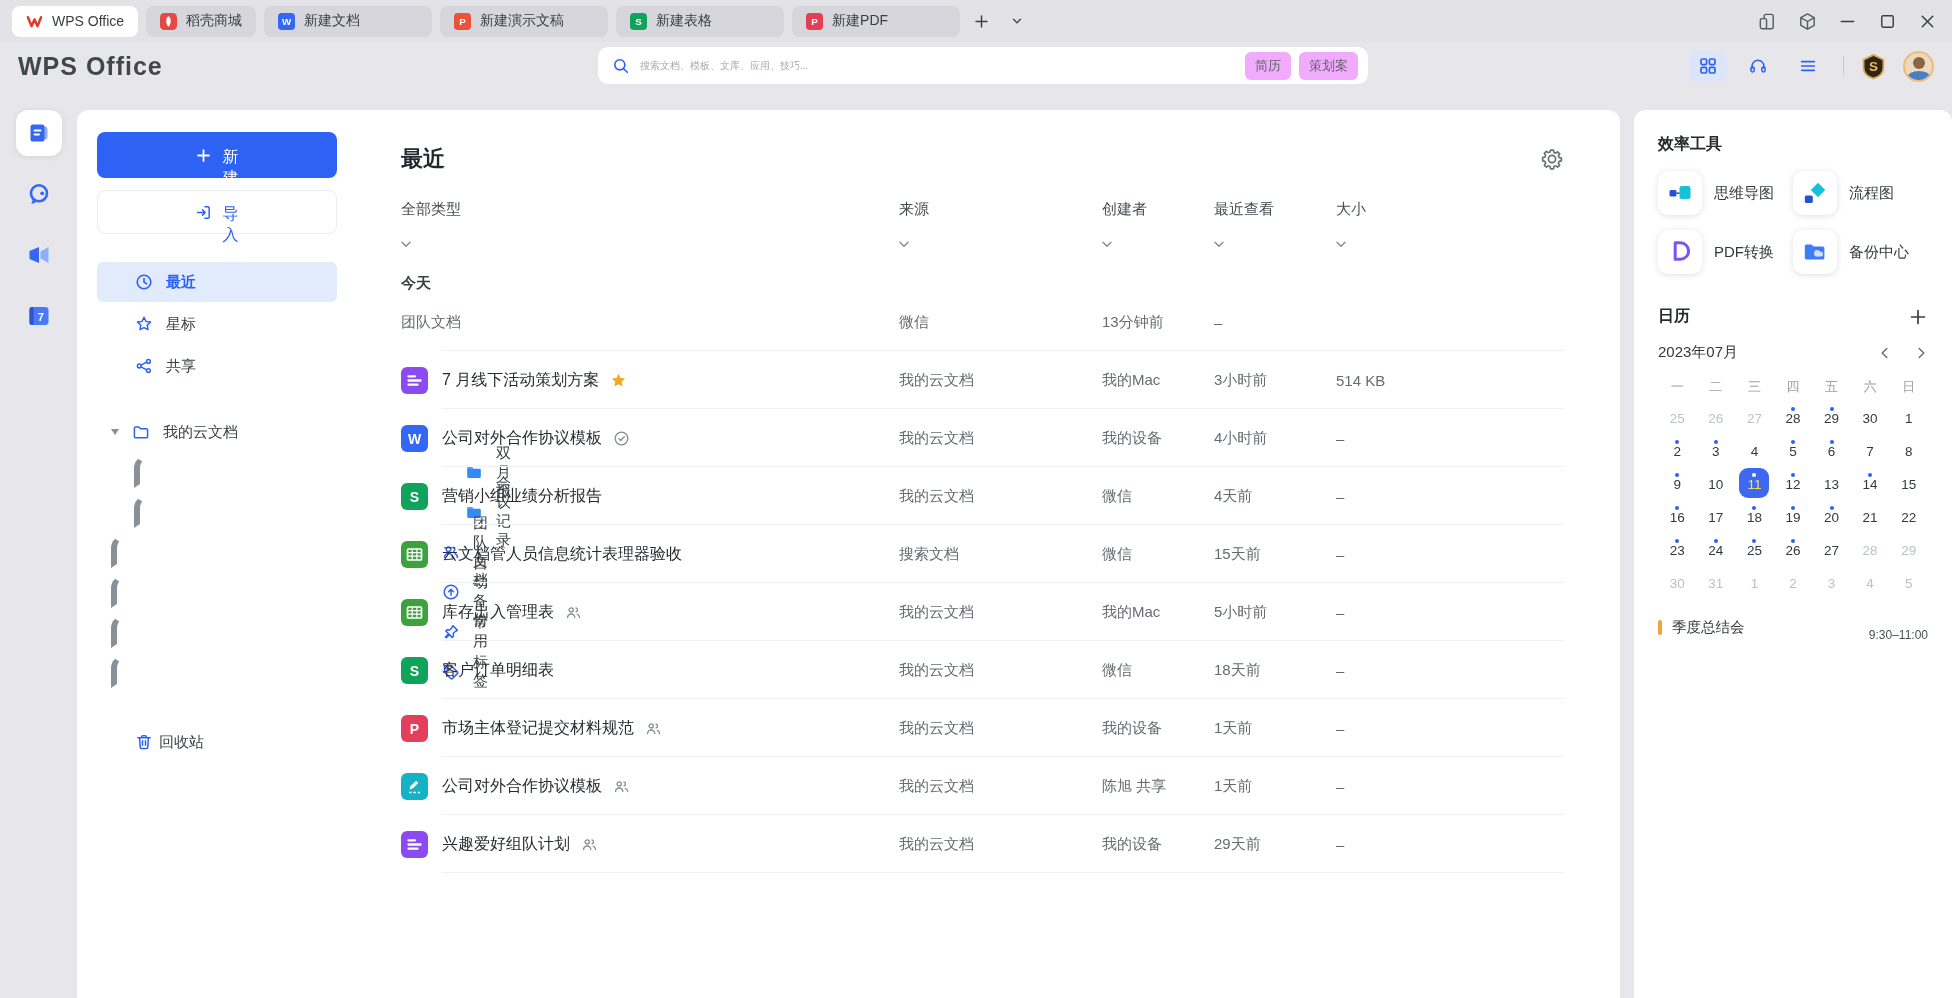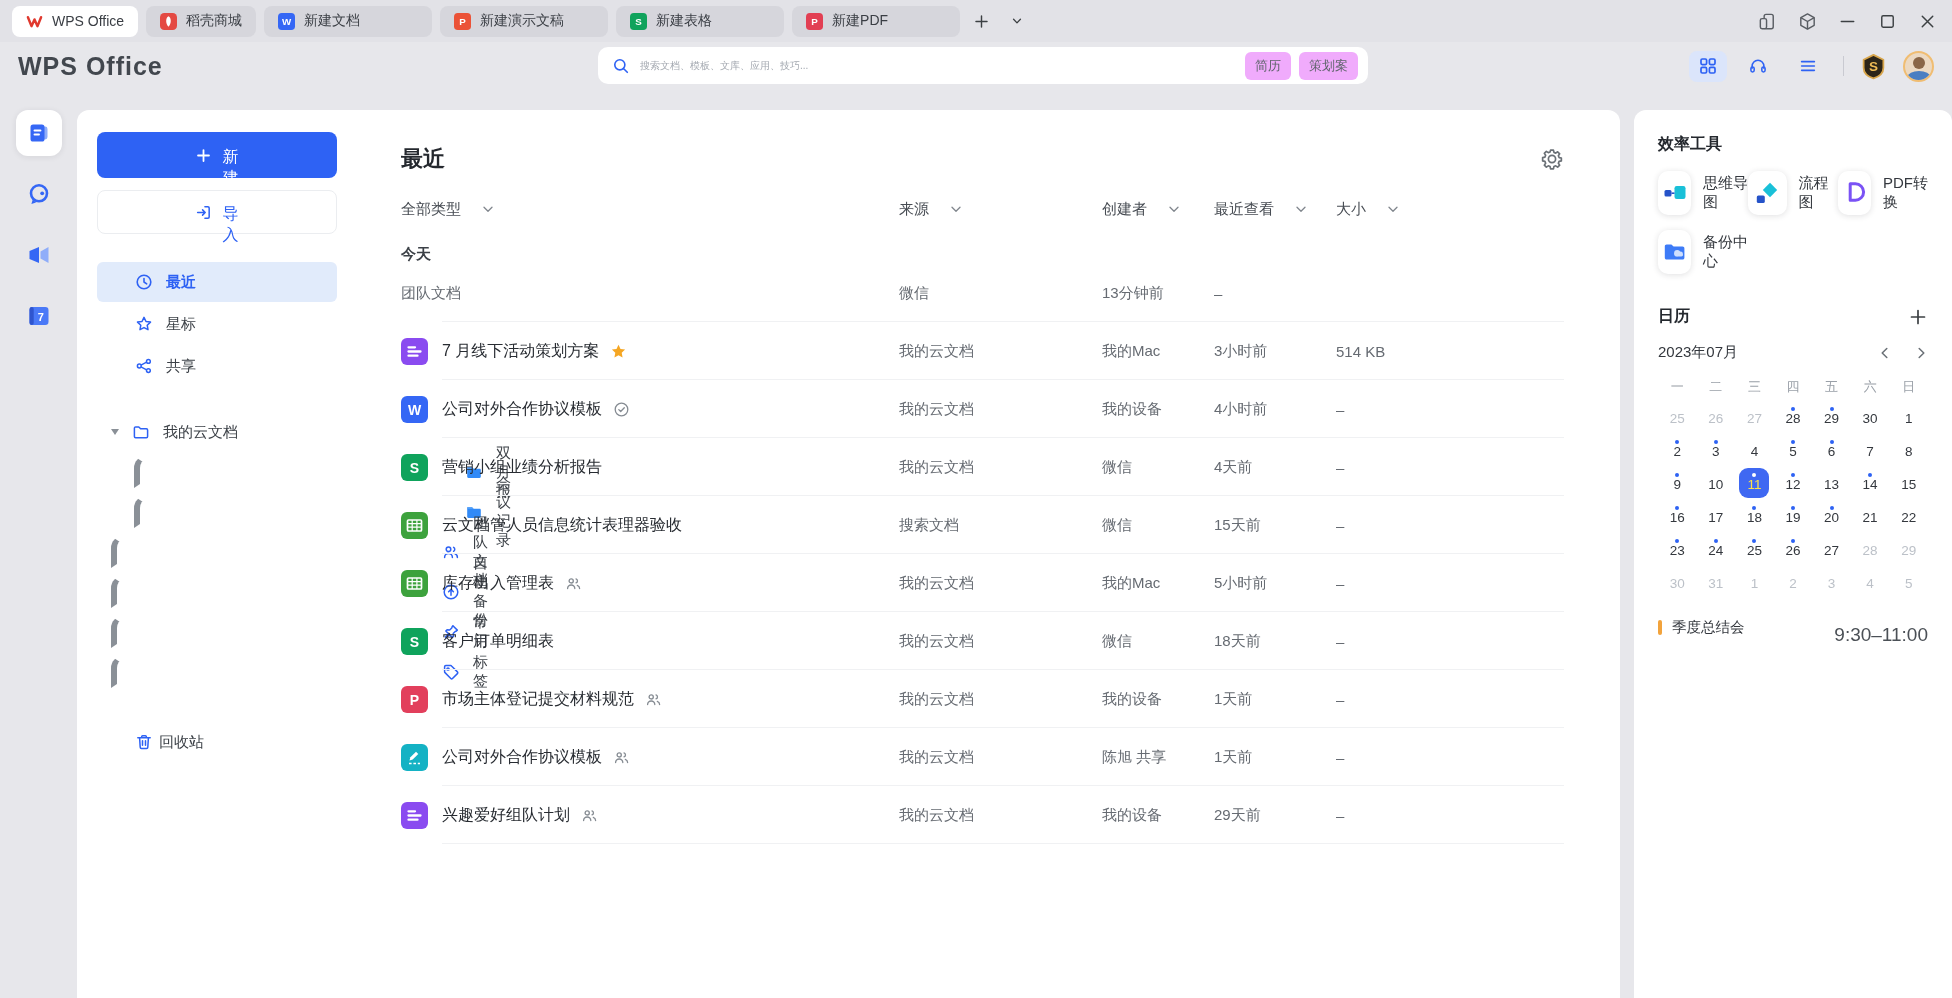--- a/index.html
+++ b/index.html
@@ -79,36 +79,36 @@
   .t-row .t-label { margin-left:13px; }
   .s-item.trash-item { margin-top:30px;gap:6px; }
 
   
   .main { flex:1; padding:34px 56px 0 44px; min-width:0; }
   .main-head { display:flex; justify-content:space-between; align-items:center; }
   .main-title { font-size:22px; font-weight:700; color:#24282e; }
   .gear-btn { border:none; background:transparent; width:24px; height:24px; }
   .cols { display:grid; grid-template-columns:minmax(0,1fr) 203px 112px 122px 228px; align-items:center; }
   .filters { margin-top:26px; font-size:15px; color:#474c53; }
-  .filter { display:flex; align-items:center; gap:22px; }
+  .filter { display:flex; gap:22px;flex-direction:column; }
   .fcaret { width:10px; height:7px; }
   .group-label { margin-top:26px; font-size:15px; font-weight:600; color:#3c4147; }
   .file-row { height:58px; position:relative; }
   .file-row::after { content:''; position:absolute; left:41px; right:0; bottom:0; height:1px; background:#f0f1f3; }
   .fcell-name { display:flex; align-items:center; min-width:0; }
   .ftile { width:27px; height:27px; flex-shrink:0; }
   .fname { margin-left:14px; font-size:16px; color:#282c32; white-space:nowrap; overflow:hidden; text-overflow:ellipsis; }
   .badges { display:flex; gap:9px; margin-left:11px; flex-shrink:0; }
   .badge { width:17px; height:17px; }
   .cell-sub { font-size:15px; color:#666b72; white-space:nowrap; }
 
   
   .right { width:318px; margin-left:14px; background:#fff; border-radius:12px 12px 0 0; padding:24px 24px 0; flex-shrink:0; }
   .rp-title { font-size:16px; font-weight:700; color:#24282e; }
-  .tools { display:grid; grid-template-columns:1fr 1fr 1fr; row-gap:15px; margin-top:16px; }
+  .tools { display:grid; grid-template-columns:1fr 1fr; row-gap:15px; margin-top:16px; }
   .tool { display:flex; align-items:center; gap:12px; }
   .tool-tile { width:44px; height:44px; border-radius:10px; background:#fff; box-shadow:0 1px 6px rgba(32,36,42,.14);
                display:flex; align-items:center; justify-content:center; }
   .tool-tile span { width:26px; height:26px; }
   .tool-label { font-size:15px; color:#34383e; }
   .cal { margin-top:32px; }
   .cal-head { display:flex; justify-content:space-between; align-items:center; }
   .cal-add { border:none; background:transparent; width:20px; height:20px; }
   .cal-month-row { margin-top:16px; display:flex; align-items:center; }
   .cal-month { font-size:15px; color:#33373d; }
@@ -123,21 +123,21 @@
   .day.has-dot .dot { visibility:visible; }
   .dnum { font-size:13.5px; color:#34383e; line-height:1.1; }
   .day.muted .dnum { color:#bcc1c8; }
   .day.selected .day-box { background:var(--selected-day,#3f68f2); }
   .day.selected .dnum { color:#fde047; }
   .day.selected .dot { background:#fff; }
   .events { margin-top:14px; }
   .event { height:30px; display:flex; align-items:center; }
   .ebar { width:4px; height:15px; border-radius:2px; flex-shrink:0; }
   .etitle { margin-left:10px; font-size:14.5px; color:#33373d; white-space:nowrap; }
-  .etime { margin-left:auto; font-size:19px; color:#4b5056; white-space:nowrap;margin-top:15px; }
+  .etime { margin-left:auto; font-size:12px; color:#4b5056; white-space:nowrap;margin-top:15px; }
 </style>
 </head>
 <body>
 
 <div class="app">
 
   <div class="tabbar">
     <div class="tabs" id="tabs">
         <div class="tab active">
           <span class="tab-ic">

